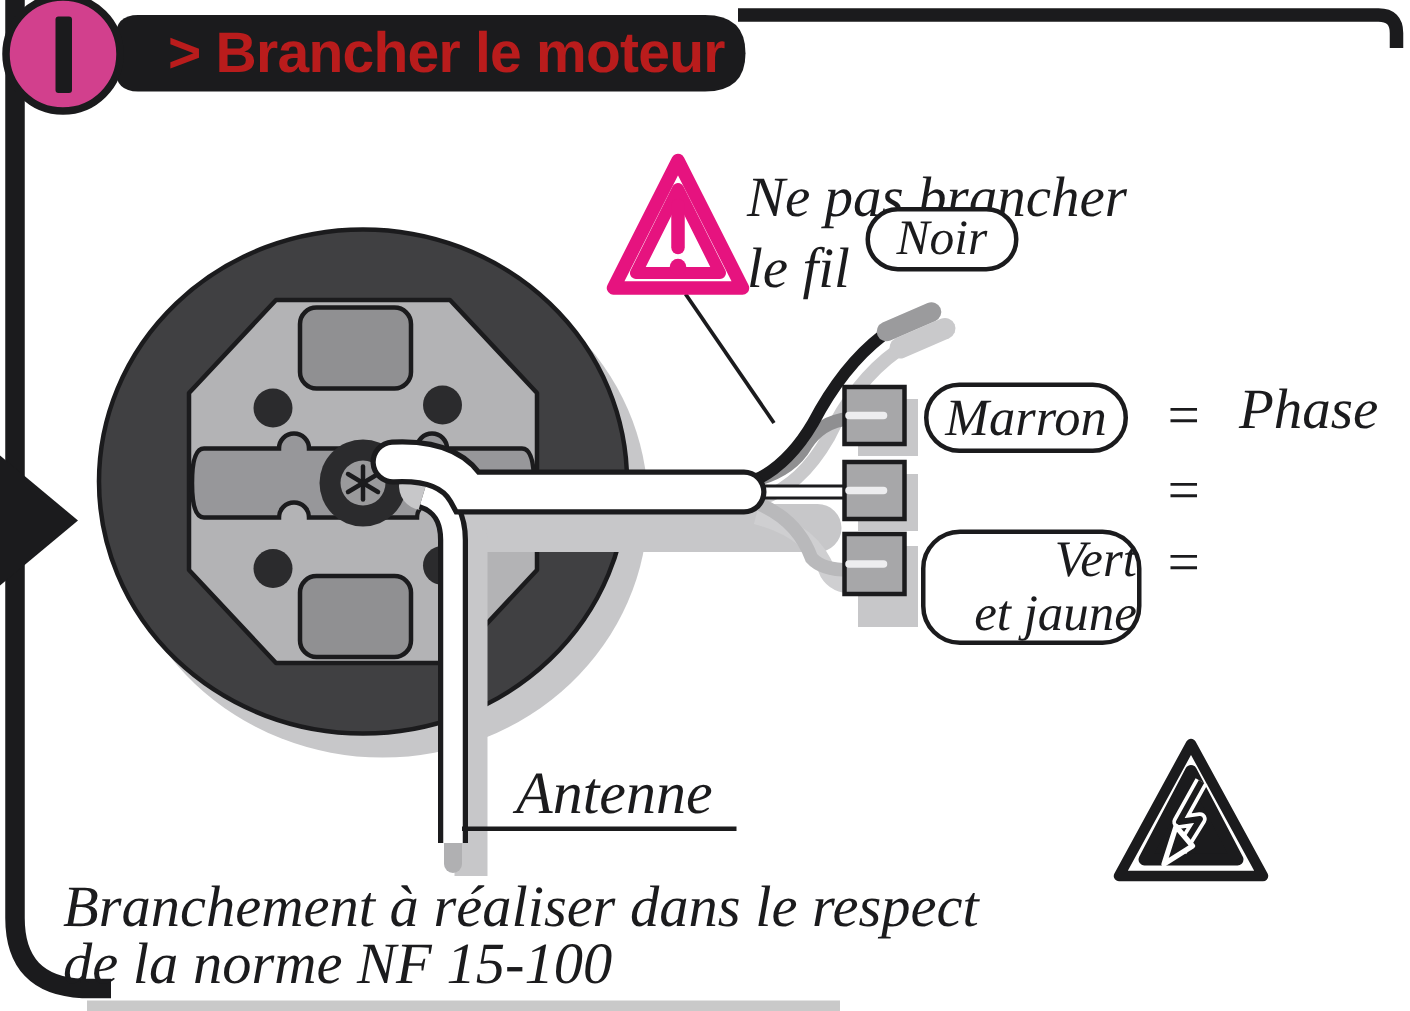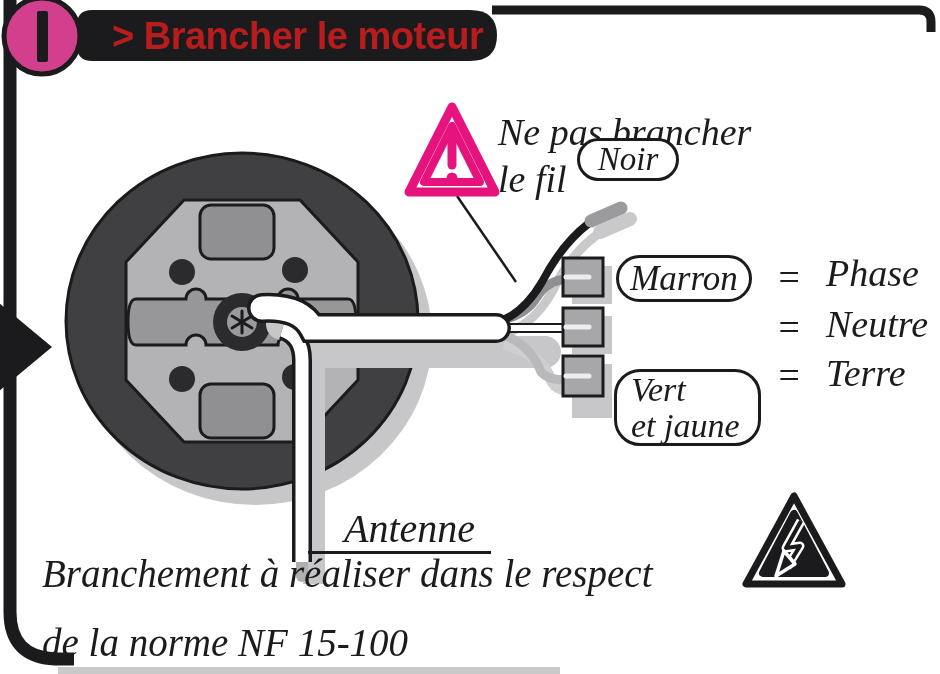--- a/index.html
+++ b/index.html
@@ -14,29 +14,29 @@
         font-size:38px;letter-spacing:-0.5px;white-space:nowrap;}
   .warn-l1{left:498px;top:113px;font-size:38px;}
   .warn-l2{left:498px;top:140px;font-size:38px;margin-top:20px;}
   .noir-pill{left:577px;top:138px;width:102px;height:43px;border-radius:22px;
              justify-content:center;font-size:33px;}
   .marron-pill{left:616px;top:255px;width:136px;height:47px;border-radius:24px;
              justify-content:center;font-size:35px;}
   .bleu-pill{left:616px;top:306px;width:105px;height:44px;border-radius:22px;
              padding-left:12px;font-size:35px;}
   .vert-pill{left:614px;top:353px;width:147px;height:77px;border-radius:26px;
-             padding-left:14px;font-size:34px;flex-direction:column;align-items:flex-start;
-             justify-content:center;line-height:36px;margin-top:16px;}
+             padding-left:14px;font-size:34px;flex-direction:column;align-items:flex-end;
+             justify-content:center;line-height:36px;}
   .eq{font-size:38px;font-style:italic;}
   .eq1{left:776px;top:258px;} .eq2{left:776px;top:308px;} .eq3{left:776px;top:356px;}
   .role{font-size:38px;}
   .role1{left:826px;top:254px;} .role2{left:826px;top:305px;} .role3{left:826px;top:354px;}
   .antenne{left:344px;top:508px;font-size:40px;}
   .ant-line{position:absolute;left:308px;top:551px;width:183px;height:3px;background:#1b1b1d;}
-  .note1{left:42px;top:554px;font-size:39px;}
+  .note1{left:42px;top:585px;font-size:39px;}
   .note2{left:42px;top:623px;font-size:39px;}
   .volt{left:748px;top:589px;font-size:38px;}
 </style>
 </head>
 <body>
 
 <div id="stage">
 
   <svg width="940" height="674" viewBox="0 0 940 674">
 
@@ -137,28 +137,26 @@
 
   <div class="ser warn-l1">Ne pas brancher</div>
   <div class="ser warn-l2">le fil</div>
   <div class="pill marron-pill">Marron</div>
 
   <div class="pill noir-pill">Noir</div>
   <div class="ser eq eq1">=</div>
   <div class="ser role role1">Phase</div>
 
   <div class="ser eq eq2">=</div>
-  <div class="ser role role2">Neutre</div>
 
   <div class="pill vert-pill">
     <span>Vert</span>
     <span>et jaune</span>
   </div>
   <div class="ser eq eq3">=</div>
-  <div class="ser role role3">Terre</div>
 
   <div class="ser antenne">Antenne</div>
   <div class="ant-line"></div>
 
   <div class="ser note1">Branchement à réaliser dans le respect</div>
   <div class="ser note2">de la norme NF 15-100</div>
 
 
 </div>
 

